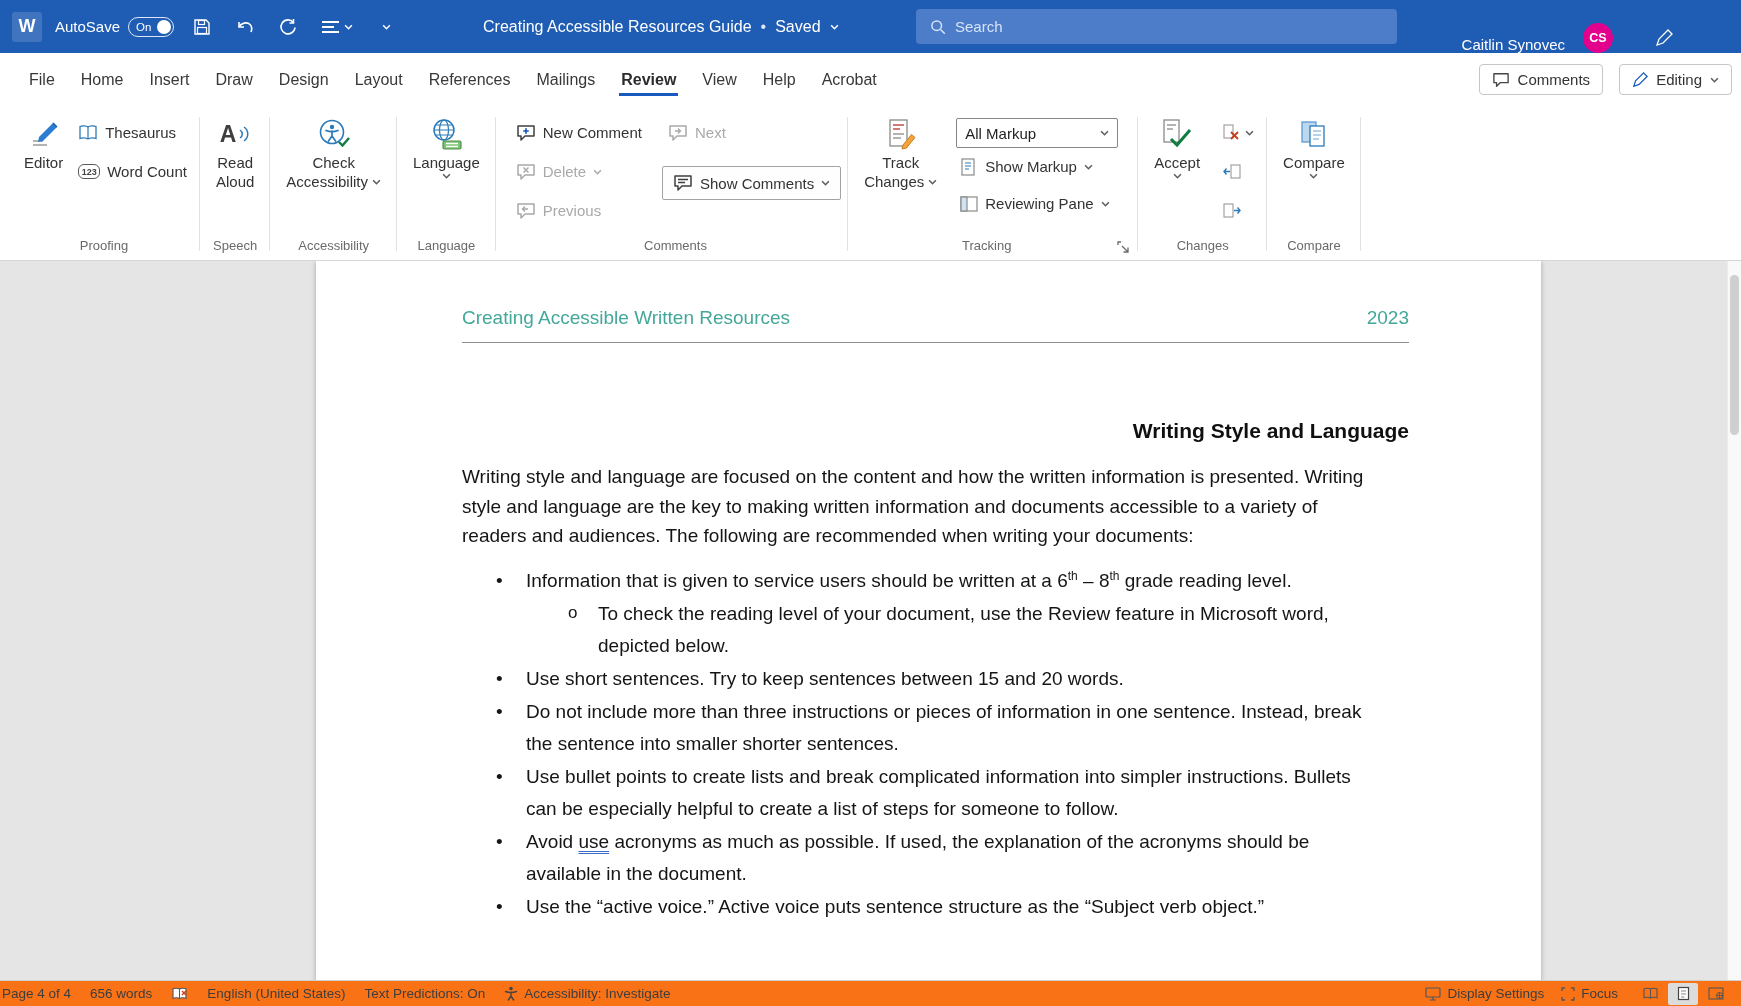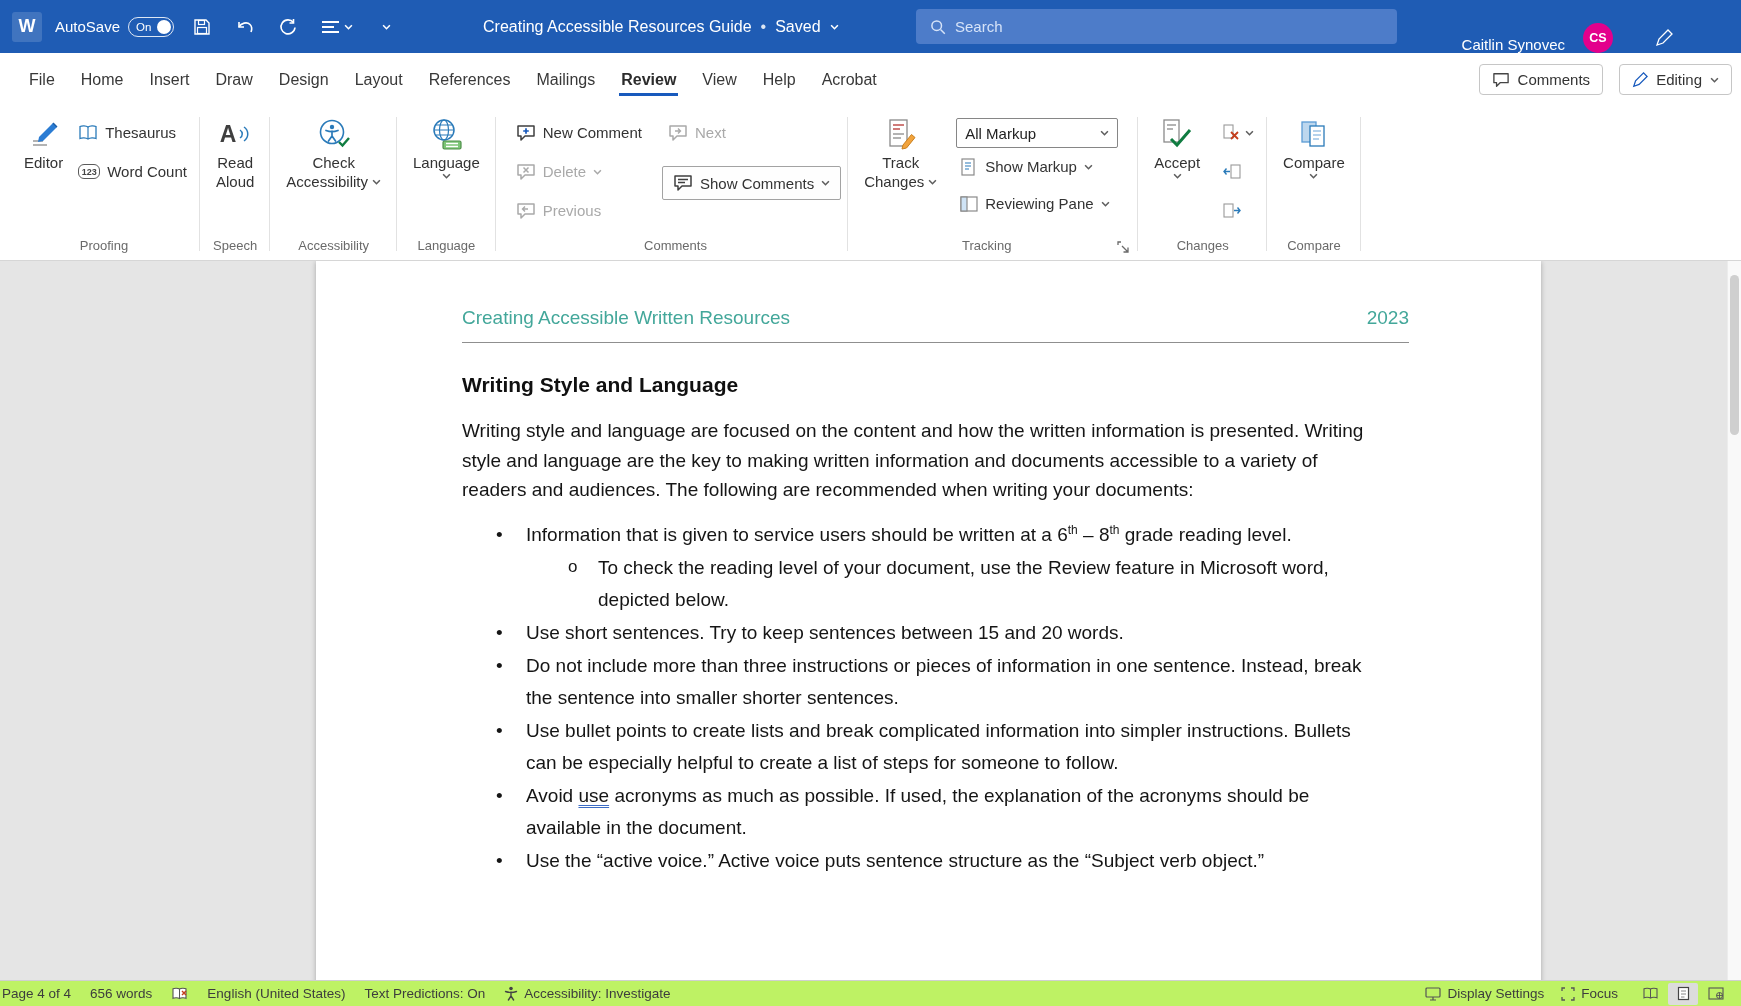--- a/index.html
+++ b/index.html
@@ -68,36 +68,36 @@
   .launcher{position:absolute;right:6px;bottom:5px;width:15px;height:15px}
   .icx{display:inline-flex;align-items:center;justify-content:center}
 
   
   .docarea{position:absolute;left:0;right:0;top:261px;bottom:26px;background:#e5e5e5;overflow:hidden}
   .page{position:absolute;left:316px;top:0;width:1225px;height:1000px;background:#fff;
     box-shadow:0 1px 5px rgba(0,0,0,.28)}
   .page-inner{padding:46px 132px 0 146px}
   .doc-header{display:flex;justify-content:space-between;font-size:19px;color:var(--doc-header,#43a79a)}
   .doc-hr{border:none;border-top:1px solid #8f8f8f;margin-top:13px}
-  .doc-heading{margin-top:30px;font-size:21px;font-weight:700;text-align:left;color:#101010}
+  .doc-heading{margin-top:76px;font-size:21px;font-weight:700;text-align:right;color:#101010}
   .doc-body{max-width:912px;margin-top:19px;font-size:19px;line-height:29.5px;color:#151515}
   .blist{list-style:none;margin-top:14px}
   .blist li{position:relative;line-height:32px;margin-bottom:1px}
   .l1{padding-left:64px}
   .l1 .mk{position:absolute;left:34px;top:0}
   .l2{padding-left:136px}
   .l2 .mk{position:absolute;left:106px;top:-1px;font-size:17px}
   sup{font-size:12px;line-height:0}
   .grammar{text-decoration-line:underline;text-decoration-style:double;
     text-decoration-color:var(--grammar,#3b6cc5);text-underline-offset:3px}
   .scrollbar{position:absolute;right:0;top:0;bottom:0;width:14px;background:#f9f9f9;border-left:1px solid #ececec}
   .sthumb{position:absolute;left:2px;right:2px;top:14px;height:160px;background:#cfcfcf;border-radius:6px}
 
   
-  .statusbar{position:absolute;left:0;right:0;bottom:0;height:26px;background:#bef264;
+  .statusbar{position:absolute;left:0;right:0;bottom:0;height:26px;background:#f97316;
     border-top:1px solid #cfcfcf;display:flex;align-items:center;font-size:13.5px;color:#3d3d3d;
     padding:0 10px}
   .sb-left{display:flex;align-items:center;gap:19px;margin-left:-8px;white-space:nowrap}
   .sb-right{margin-left:auto;display:flex;align-items:center;gap:17px;white-space:nowrap}
   .sb-item{display:flex;align-items:center;gap:6px}
   .viewbtns{display:flex;gap:3px}
   .viewbtn{width:30px;height:22px;display:flex;align-items:center;justify-content:center;border-radius:2px}
   .viewbtn.active{background:#dcdcdc}
 </style>
 </head>

